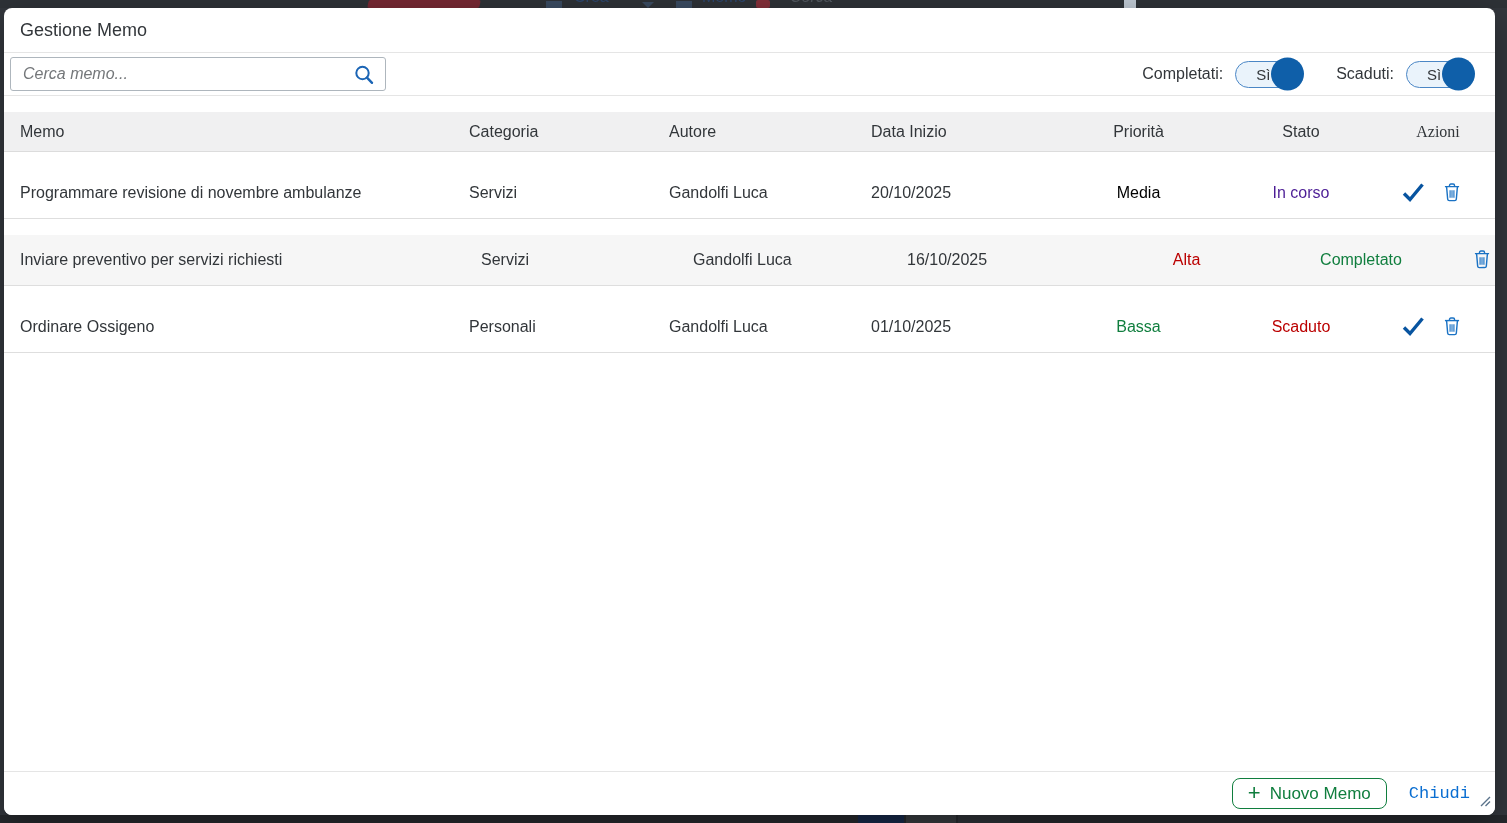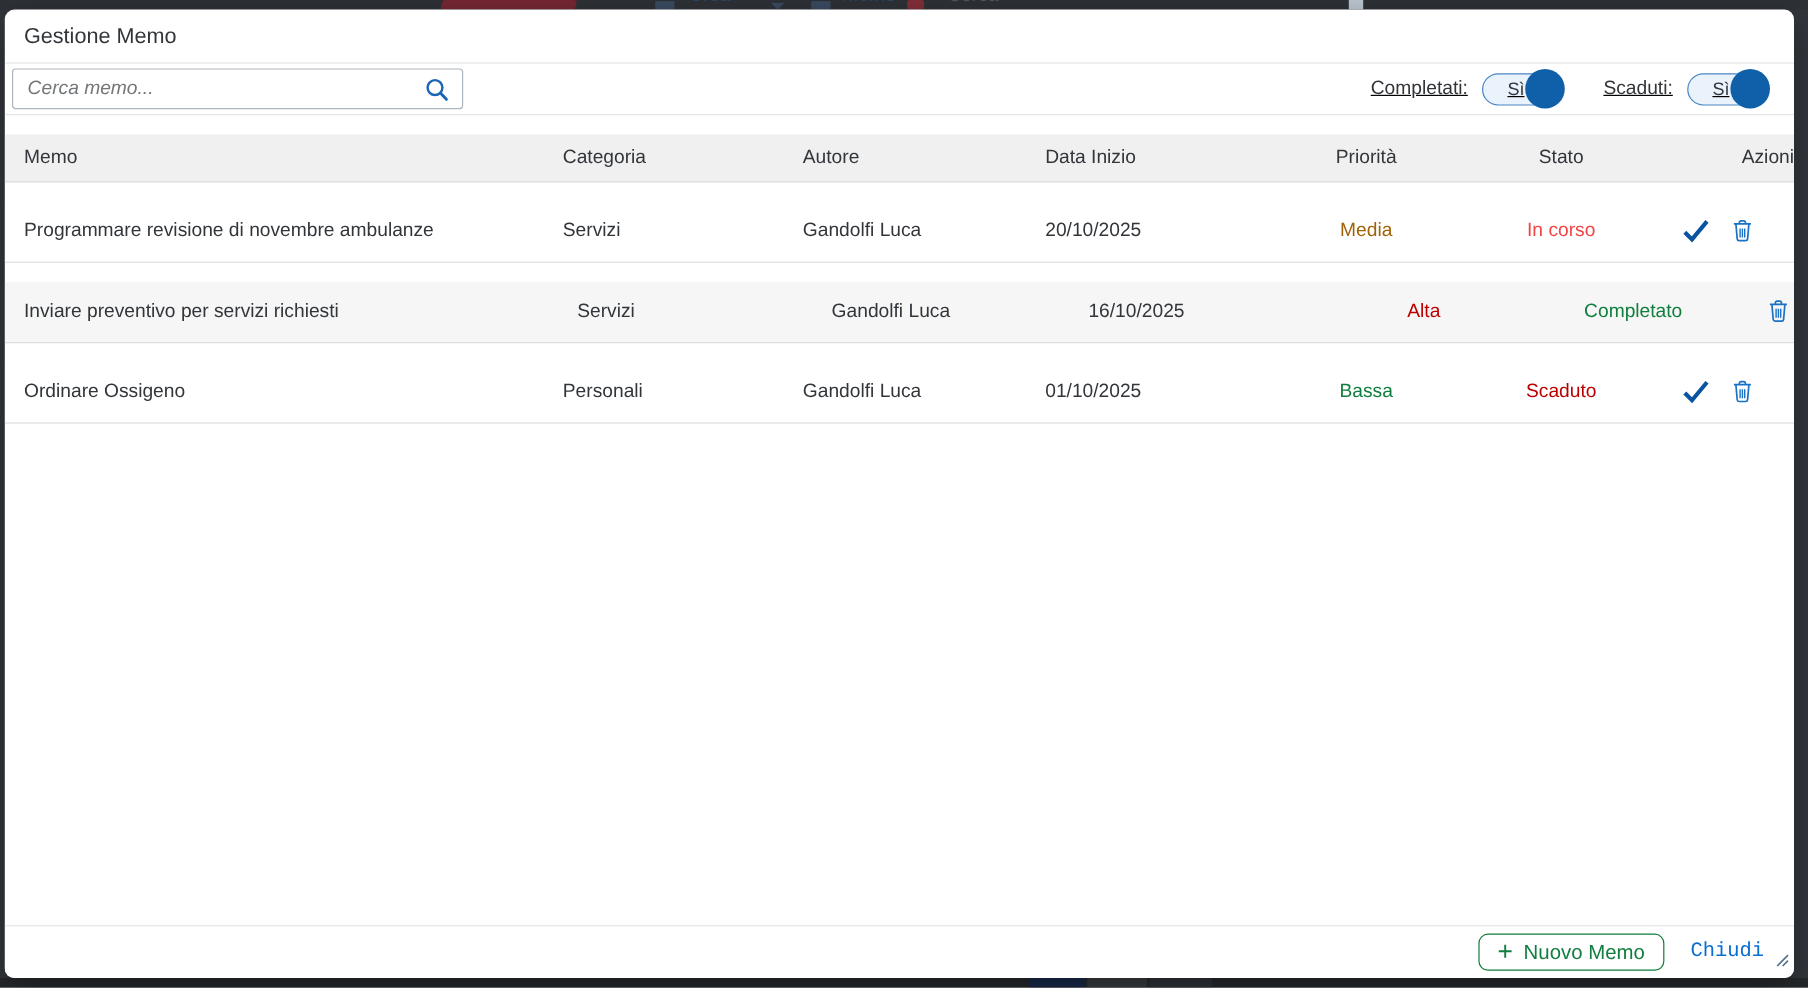--- a/index.html
+++ b/index.html
@@ -44,21 +44,21 @@
   }
   .search-box input {
     border: none; outline: none; flex: 1; height: 100%;
     padding: 0 36px 0 12px; font-size: 16px; font-family: inherit; color: #32363a;
     background: transparent;
   }
   .search-box input::placeholder { font-style: italic; color: #74777a; }
   .search-icon {
     position: absolute; right: 10px; top: 6px; width: 22px; height: 22px; cursor: pointer;
   }
-  .filters { display: flex; align-items: flex-end; text-decoration: underline; }
+  .filters { display: flex; align-items: flex-end; }
   .filter-label { font-size: 16px; color: #32363a; margin-right: 12px; }
   .switch {
     position: relative; width: 61px; height: 27px; margin-right: 10px;
     border: 1px solid #4a86c5; border-radius: 14px; background: #eaf3fb;
     display: flex; align-items: center; cursor: pointer;
   }
   .sw-text { margin-left: 20px; font-size: 15px; color: #32363a; }
   .sw-handle {
     position: absolute; right: -9px; top: 50%; transform: translateY(-50%);
     width: 33px; height: 33px; border-radius: 50%; background: #0f5fa9;
@@ -76,21 +76,21 @@
   .thead {
     height: 40px; background: #f0f0f1; color: #32363a; font-size: 16px;
     border-bottom: 1px solid #dcdcdc;
   }
   .trow { height: 51px; font-size: 16px; color: #32363a; border-bottom: 1px solid #dedede; background: #fff; margin-top: 16px; }
   .trow.alt { background: #f6f6f6; gap: 12px; }
   .cell-memo { padding-left: 16px; }
   .th.cell-memo { padding-left: 16px; }
   .c-center { text-align: center; }
   .cell-actions { display: flex; align-items: center; padding-left: 19px; gap: 16px; }
-  .th.cell-actions { display: block; text-align: right; padding-left: 0; }
+  .th.cell-actions { display: block; text-align: center; padding-left: 0; font-family: Liberation Serif, serif; }
   .icon-btn { background: none; border: none; padding: 0; cursor: pointer; display: flex; align-items: center; }
 
   
   .dlg-footer {
     position: absolute; left: 0; right: 0; bottom: 0; height: 44px;
     border-top: 1px solid #e5e5e5; background: #fff;
     display: flex; align-items: center; justify-content: flex-end;
     padding-right: 25px;
   }
   .btn-new {
@@ -170,22 +170,22 @@
       <div class="th c-center">Priorità</div>
       <div class="th c-center">Stato</div>
       <div class="th cell-actions">Azioni</div>
     </div>
 
     <div class="trow">
       <div class="cell-memo">Programmare revisione di novembre ambulanze</div>
       <div>Servizi</div>
       <div>Gandolfi Luca</div>
       <div>20/10/2025</div>
-      <div class="c-center" style="color: #a16207;">Media</div>
-      <div class="c-center" style="color: #ef4444;">In corso</div>
+      <div class="c-center" style="color: #000000;">Media</div>
+      <div class="c-center" style="color: #4c1d95;">In corso</div>
       <div class="cell-actions">
         <button class="icon-btn">
           <span>
             <svg width="26" height="22" viewBox="0 0 26 22" fill="none">
               <path d="M4 12.5l6 6L22.5 3.5" stroke="#0854a0" stroke-width="3.4" fill="none"></path>
             </svg>
           </span>
         </button>
         <button class="icon-btn">
           <span>

